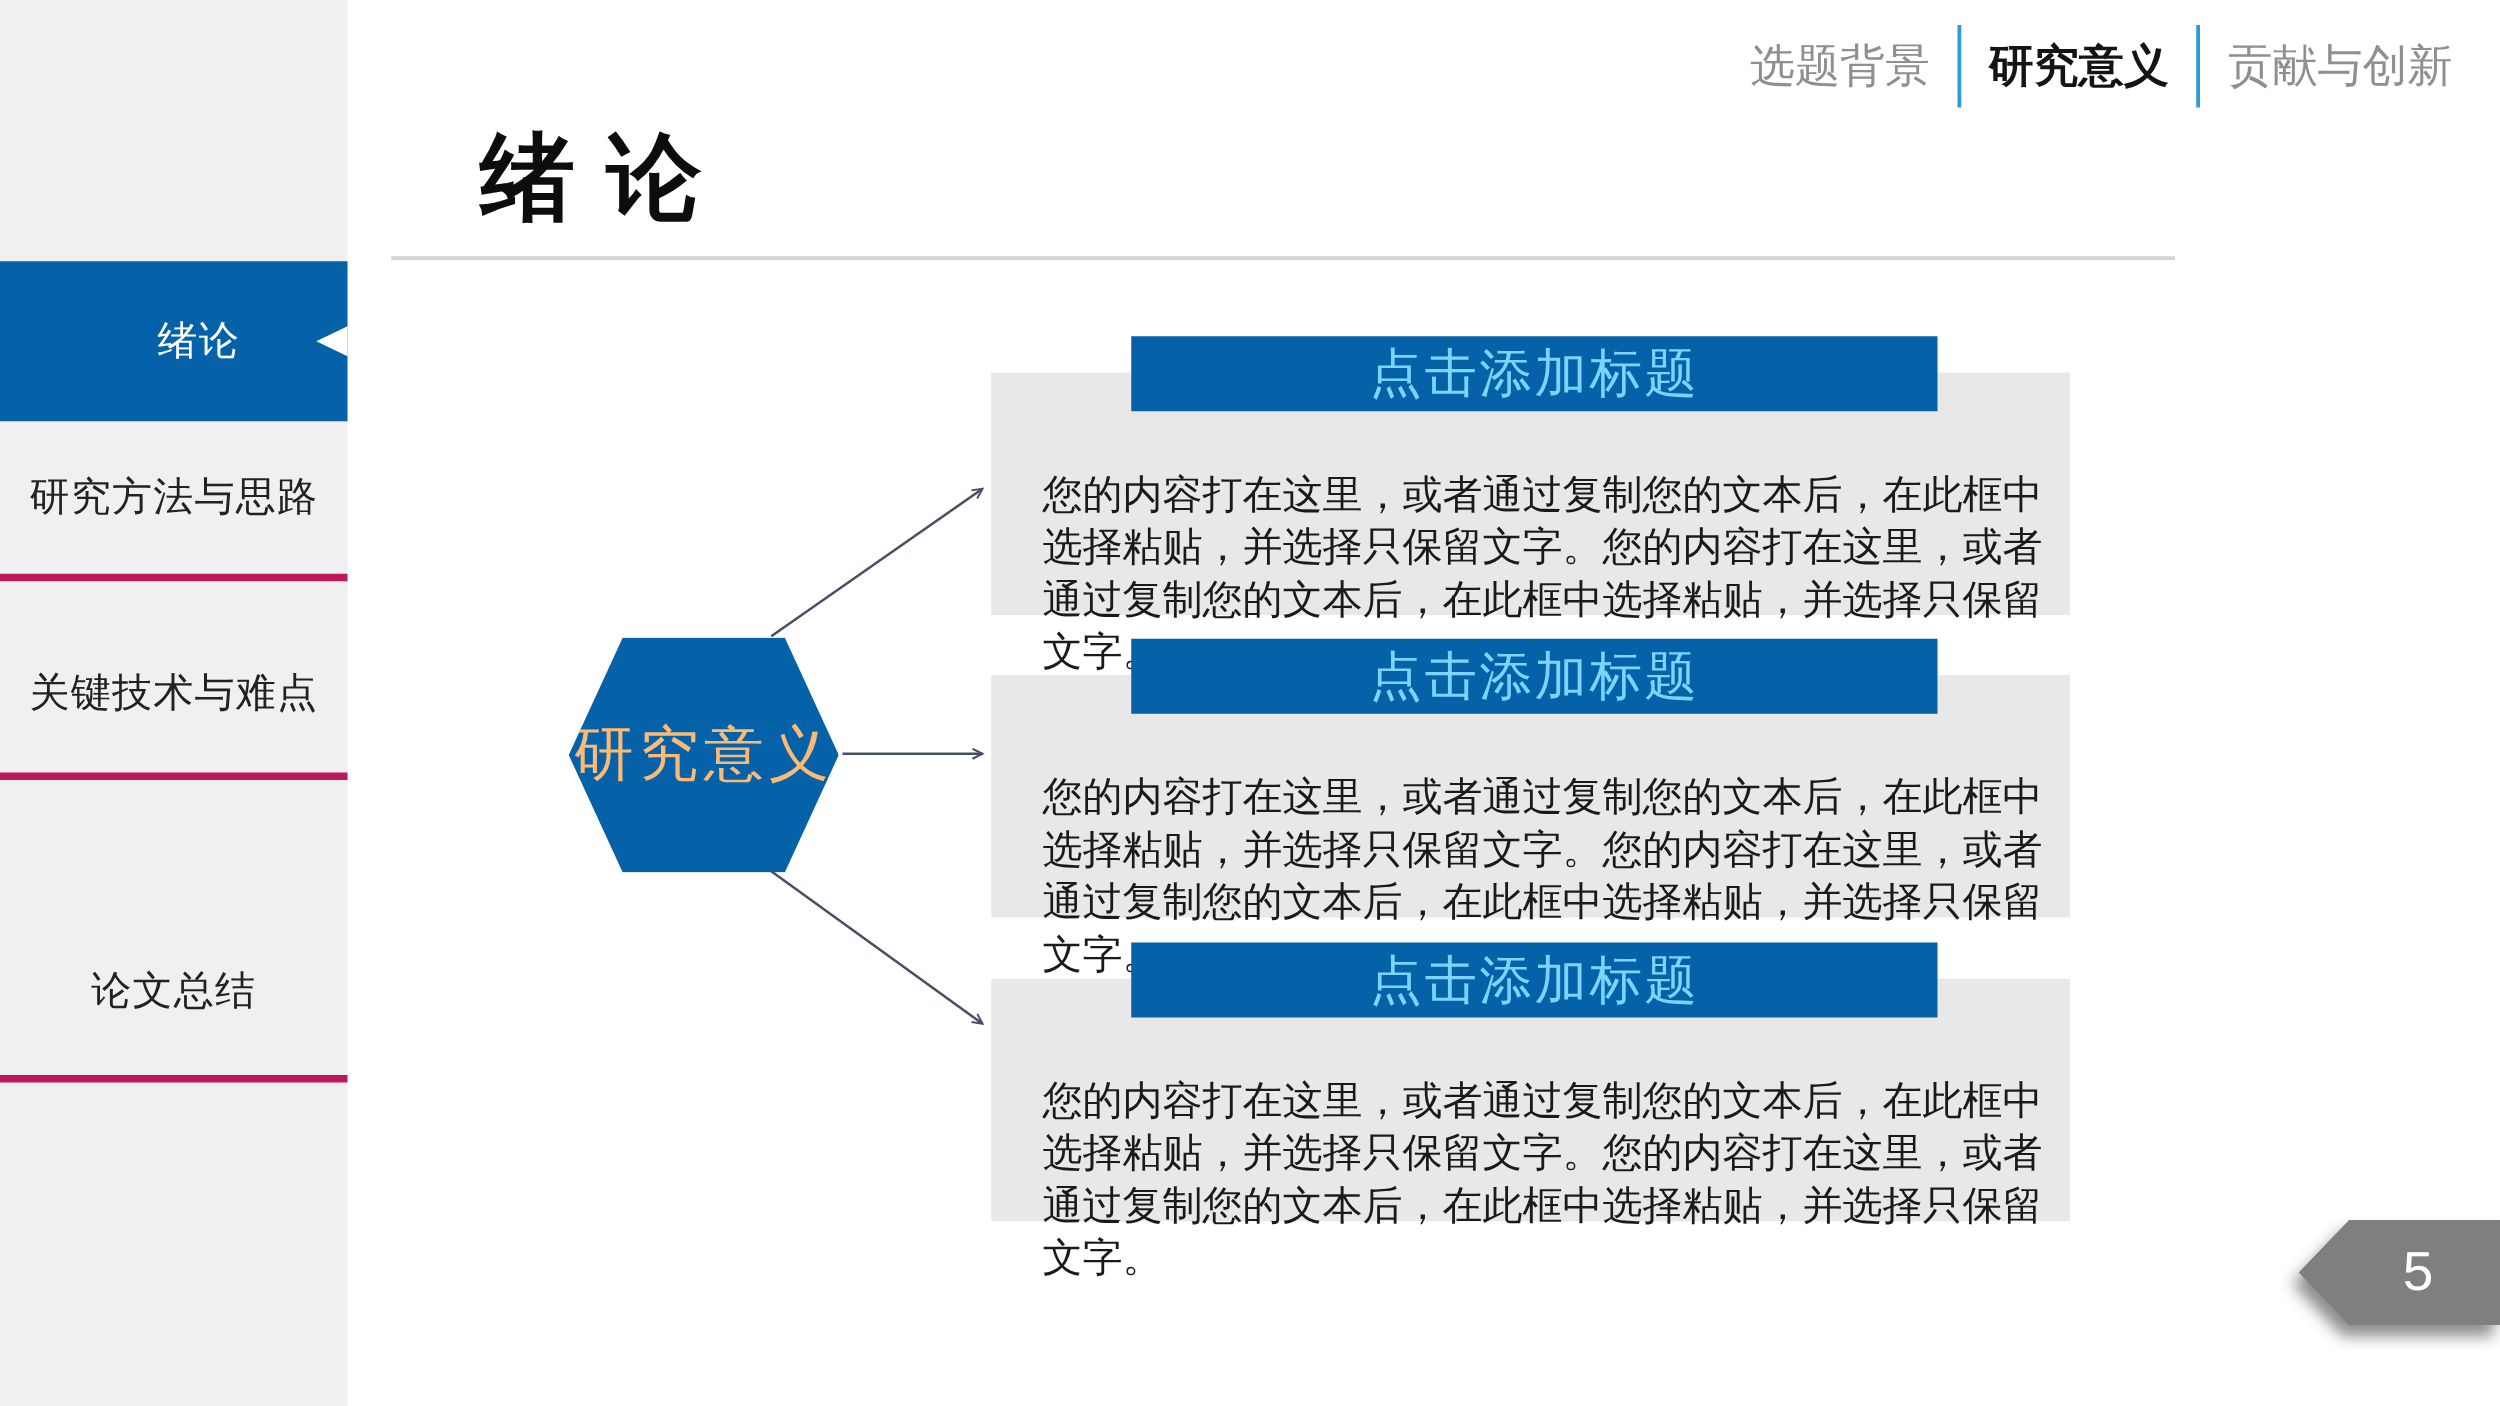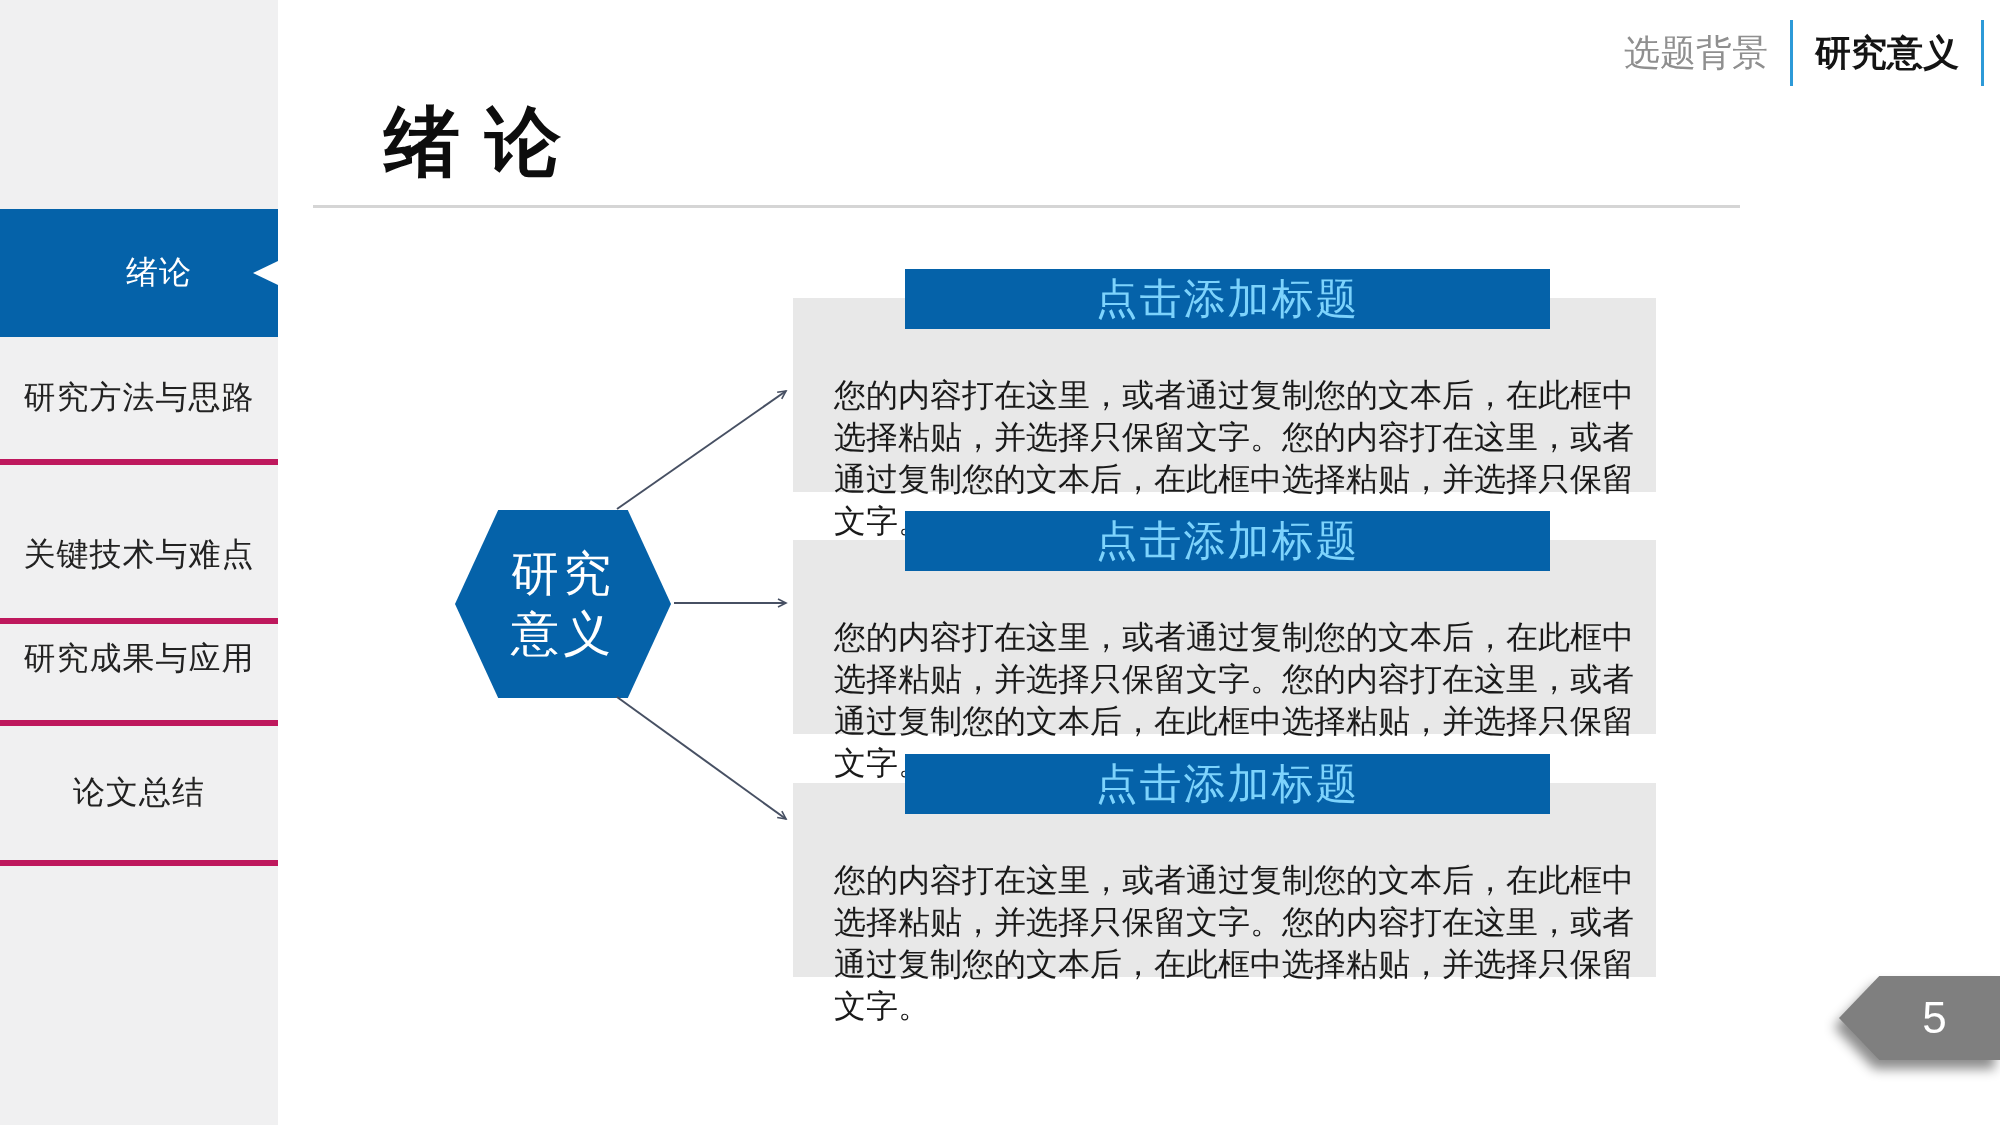--- a/index.html
+++ b/index.html
@@ -53,22 +53,22 @@
   .title-underline{
     position:absolute;left:313px;top:205px;width:1427px;height:3px;
     background:#d5d5d5;
   }
 
   
   .hexagon{
     position:absolute;left:455px;top:510px;width:216px;height:188px;
     background:#0562a9;
     clip-path:polygon(0% 50%,20% 0%,80% 0%,100% 50%,80% 100%,20% 100%);
-    display:flex;flex-direction:column;align-items:center;justify-content:center;
-    color:#ffffff;font-size:48px;line-height:60px;letter-spacing:4px;
+    display:flex;flex-direction:row;align-items:center;justify-content:center;
+    color:#fdba74;font-size:48px;line-height:60px;letter-spacing:4px;
   }
 
   
   .arrow-layer{position:absolute;left:0;top:0;width:2000px;height:1125px;pointer-events:none;}
 
   
   .block{position:absolute;left:793px;width:863px;}
   .block .body-box{
     position:absolute;left:0;top:29px;width:863px;height:194px;
     background:#e8e8e8;box-sizing:border-box;
@@ -105,33 +105,31 @@
     <div class="side-item active" style="top:209px;">
       <span>绪论</span>
       <span class="notch"></span>
     </div>
     <div class="side-item with-line" style="top:337px;">
       <span>研究方法与思路</span>
     </div>
     <div class="side-item with-line" style="top:465px;height:132px;margin-top:27px;">
       <span>关键技术与难点</span>
     </div>
-    <div class="side-item with-line" style="top:597px;height:129px;">
-      <span>研究成果与应用</span>
-    </div>
     <div class="side-item with-line" style="top:726px;height:140px;">
       <span>论文总结</span>
     </div>
   </div>
 
   <div class="top-nav">
     <span class="nav-item">选题背景</span>
     <span class="nav-divider"></span>
     <span class="nav-item active">研究意义</span>
     <span class="nav-divider"></span>
+    <span class="nav-item">贡献与创新</span>
   </div>
 
   <div class="page-title">绪 论</div>
   <div class="title-underline"></div>
 
   <div class="hexagon">
     <span>研究</span>
     <span>意义</span>
   </div>
 

